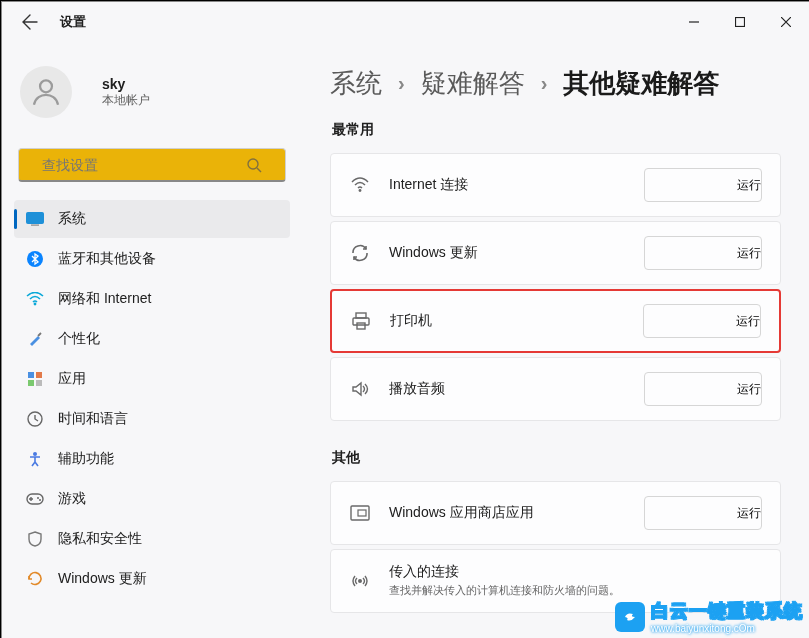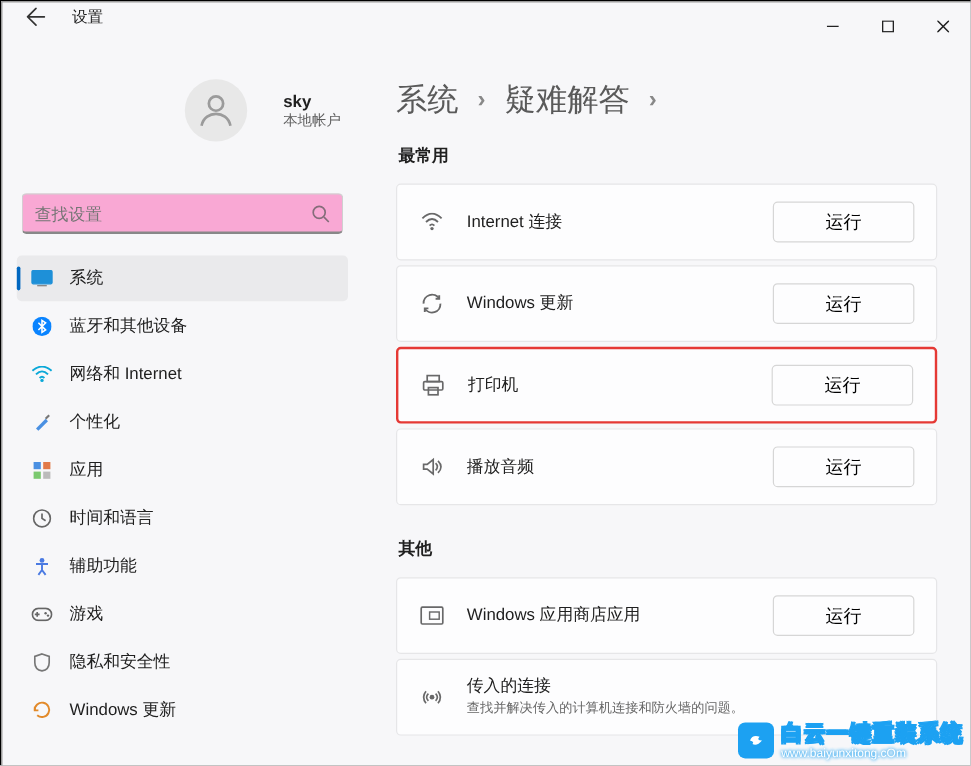--- a/index.html
+++ b/index.html
@@ -1,33 +1,33 @@
 <!DOCTYPE html>
 <html><head>
 <meta charset="utf-8">
 <style>
 * { box-sizing: border-box; margin: 0; padding: 0; }
 body { font-family: "Segoe UI", "Microsoft YaHei", sans-serif; font-size: 14px; color: #202020; background: #f5f5f7; width: 809px; height: 638px; overflow: hidden; position: relative; }
 .window { width: 809px; height: 638px; background: #f7f7f9; border: 1px solid #888; position: relative; }
 
-.titlebar { height: 40px; display: flex; align-items: flex-start; justify-content: space-between; padding: 0 0 0 16px; }
+.titlebar { height: 40px; display: flex; align-items: center; justify-content: space-between; padding: 0 0 0 16px; font-weight: bold; }
 .titlebar-left { display: flex; align-items: center; gap: 18px; }
 .back-btn { width: 24px; height: 24px; display: flex; align-items: center; justify-content: center; cursor: pointer; }
 .app-title { font-size: 13px; }
 .win-controls { display: flex; }
 .win-btn { width: 46px; height: 40px; display: flex; align-items: center; justify-content: center; cursor: pointer; }
 
 .body-area { display: flex; height: calc(100% - 40px); }
 .sidebar { width: 300px; padding: 18px 12px 12px 12px; display: flex; flex-direction: column; gap: 4px; overflow: hidden; }
-.user-block { display: flex; align-items: center; gap: 30px; padding: 6px 6px 14px 6px; justify-content: flex-end; }
+.user-block { display: flex; align-items: center; gap: 30px; padding: 6px 6px 14px 6px; }
 .avatar { width: 52px; height: 52px; border-radius: 50%; background: #e8e8e8; display: flex; align-items: center; justify-content: center; }
 .user-name { font-size: 14px; font-weight: 600; }
 .user-sub { font-size: 12px; color: #5f5f5f; }
 
-.search-box { display: flex; align-items: center; border: 1px solid #d0d0d0; border-bottom: 2px solid #888; border-radius: 4px; background: #f9a8d4; height: 34px; padding: 0 10px; margin: 25px 4px 14px 4px; }
+.search-box { display: flex; align-items: center; border: 1px solid #d0d0d0; border-bottom: 2px solid #888; border-radius: 4px; background: #eab308; height: 34px; padding: 0 23px; margin: 12px 4px 14px 4px; }
 .search-box input { flex: 1; border: none; outline: none; font-size: 14px; background: transparent; }
 .search-icon { width: 16px; height: 16px; opacity: .7; }
 
 .nav { display: flex; flex-direction: column; gap: 2px; }
 .nav-item { display: flex; align-items: center; gap: 14px; height: 38px; padding: 0 12px; border-radius: 4px; cursor: pointer; position: relative; }
 .nav-item.active { background: #eaeaec; }
 .nav-item.active::before { content: ""; position: absolute; left: 0; top: 9px; bottom: 9px; width: 3px; background: #0067c0; border-radius: 2px; }
 .nav-icon { width: 18px; height: 18px; display: flex; align-items: center; justify-content: center; flex-shrink: 0; }
 .nav-label { font-size: 14px; }
 
@@ -38,21 +38,21 @@
 .bc-current { color: #1a1a1a; }
 
 .section-title { font-size: 14px; font-weight: 700; margin: 10px 0 14px 2px; }
 .cards { display: flex; flex-direction: column; gap: 4px; }
 .card { background: #fdfdfe; border: 1px solid #e6e6e8; border-radius: 4px; min-height: 64px; display: flex; align-items: center; padding: 0 18px; gap: 18px; }
 .card.highlight { border: 2px solid #e53935; }
 .card-icon { width: 22px; height: 22px; display: flex; align-items: center; justify-content: center; flex-shrink: 0; opacity: .8; }
 .card-body { flex: 1; }
 .card-title { font-size: 14px; }
 .card-sub { font-size: 11px; color: #666; margin-top: 2px; line-height: 1.4; }
-.run-btn { min-width: 118px; height: 34px; border: 1px solid #d6d6d6; background: #fdfdfe; border-radius: 4px; font-size: 15px; cursor: pointer; }
+.run-btn { min-width: 118px; height: 34px; border: 1px solid #d6d6d6; background: #fdfdfe; border-radius: 4px; font-size: 12px; cursor: pointer; text-align: right; }
 
 .watermark { position: absolute; right: 6px; bottom: 4px; display: flex; align-items: center; gap: 6px; margin-left: 28px; }
 .wm-logo { width: 30px; height: 30px; background: #1ca1f2; border-radius: 6px; display: flex; align-items: center; justify-content: center; color: #fff; }
 .wm-txt1 { font-size: 18px; font-weight: 700; color: #fff; -webkit-text-stroke: 1px #1ca1f2; text-shadow: 1px 1px 0 #1ca1f2, -1px -1px 0 #1ca1f2, 1px -1px 0 #1ca1f2, -1px 1px 0 #1ca1f2; letter-spacing: 1px; }
 .wm-txt2 { font-size: 10px; color: #fff; text-shadow: 0 0 3px #1ca1f2, 0 0 3px #1ca1f2; }
 .outer { border: 1px solid #000; width: 809px; height: 638px; }
 </style>
 </head>
 <body>
 
@@ -206,20 +206,21 @@
         </div>
       </div>
     </div>
 
     <div class="main">
       <div class="breadcrumb">
         <span class="bc-link">系统</span>
         <span class="bc-sep">›</span>
         <span class="bc-link">疑难解答</span>
         <span class="bc-sep">›</span>
+        <span class="bc-current">其他疑难解答</span>
       </div>
 
       <div class="section-title">最常用</div>
       <div class="cards">
         <div class="card">
           <span class="card-icon">
                 <svg width="20" height="16" viewBox="0 0 20 16">
                   <path d="M2 5 Q10 -3 18 5 M5 8 Q10 3 15 8 M8 11 Q10 9 12 11" stroke="#444" fill="none" stroke-width="1.5"></path>
                   <circle cx="10" cy="13.5" r="1.4" fill="#444"></circle>
                 </svg>

